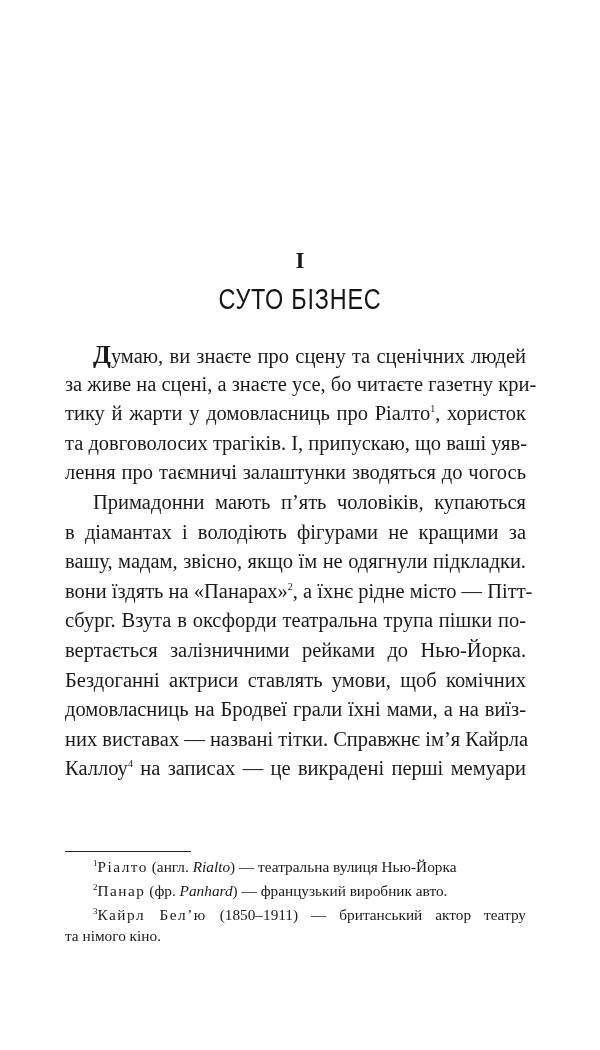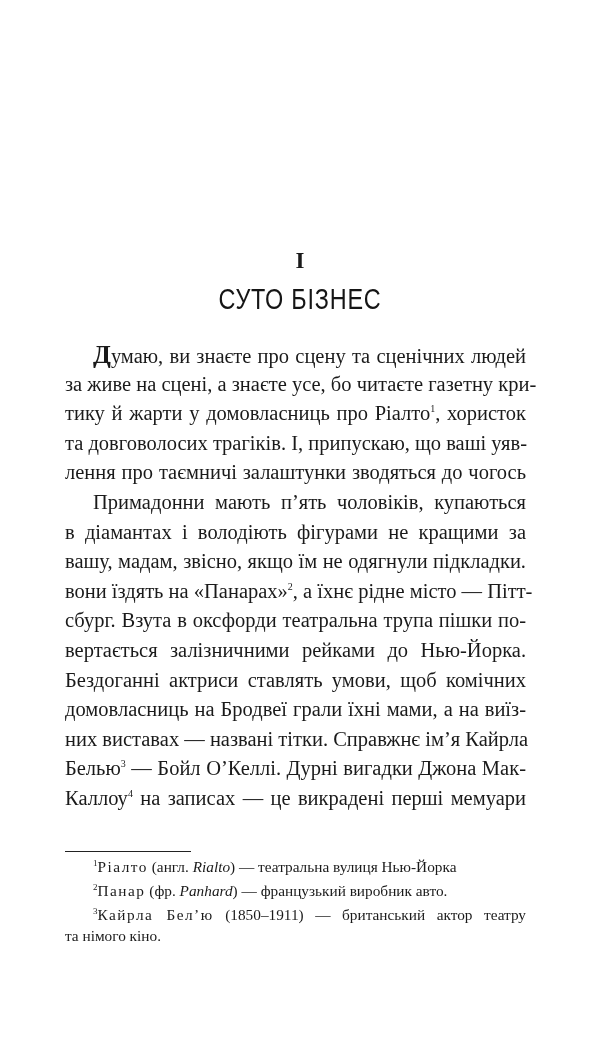--- a/index.html
+++ b/index.html
@@ -131,26 +131,25 @@
     <span class="line">лення про таємничі залаштунки зводяться до чогось</span>
     <span class="line indent">Примадонни мають п’ять чоловіків, купаються</span>
     <span class="line">в діамантах і володіють фігурами не кращими за</span>
     <span class="line">вашу, мадам, звісно, якщо їм не одягнули підкладки.</span>
     <span class="line"><span>вони їздять на «Панарах»</span><sup class="fn">2</sup><span>, а їхнє рідне місто — Пітт-</span></span>
     <span class="line">сбург. Взута в оксфорди театральна трупа пішки по-</span>
     <span class="line">вертається залізничними рейками до Нью-Йорка.</span>
     <span class="line">Бездоганні актриси ставлять умови, щоб комічних</span>
     <span class="line">домовласниць на Бродвеї грали їхні мами, а на виїз-</span>
     <span class="line">них виставах — названі тітки. Справжнє ім’я Кайрла</span>
-    <span class="line"><span>Белью</span><sup class="fn">3</sup><span> — Бойл О’Келлі. Дурні вигадки Джона Мак-</span></span>
     <span class="line"><span>Каллоу</span><sup class="fn">4</sup><span> на записах — це викрадені перші мемуари</span></span>
   </div>
 
   <div class="footnote-rule"></div>
 
   <div class="footnotes">
     <span class="fn-line indent"><sup class="fn">1</sup><span class="spaced">Ріалто</span><span> (англ. </span><i>Rialto</i><span>) — театральна вулиця Нью-Йорка</span></span>
     <span class="fn-line indent gap"><sup class="fn">2</sup><span class="spaced">Панар</span><span> (фр. </span><i>Panhard</i><span>) — французький виробник авто.</span></span>
-    <span class="fn-line indent gap justify"><sup class="fn">3</sup><span class="spaced">Кайрла Бел’ю</span><span> (1850–1911) — британський актор театру</span></span>
+    <span class="fn-line indent gap justify"><sup class="fn">3</sup><span class="spaced">Кайрл Бел’ю</span><span> (1850–1911) — британський актор театру</span></span>
     <span class="fn-line">та німого кіно.</span>
   </div>
 
 </div>
 
 </body></html>

